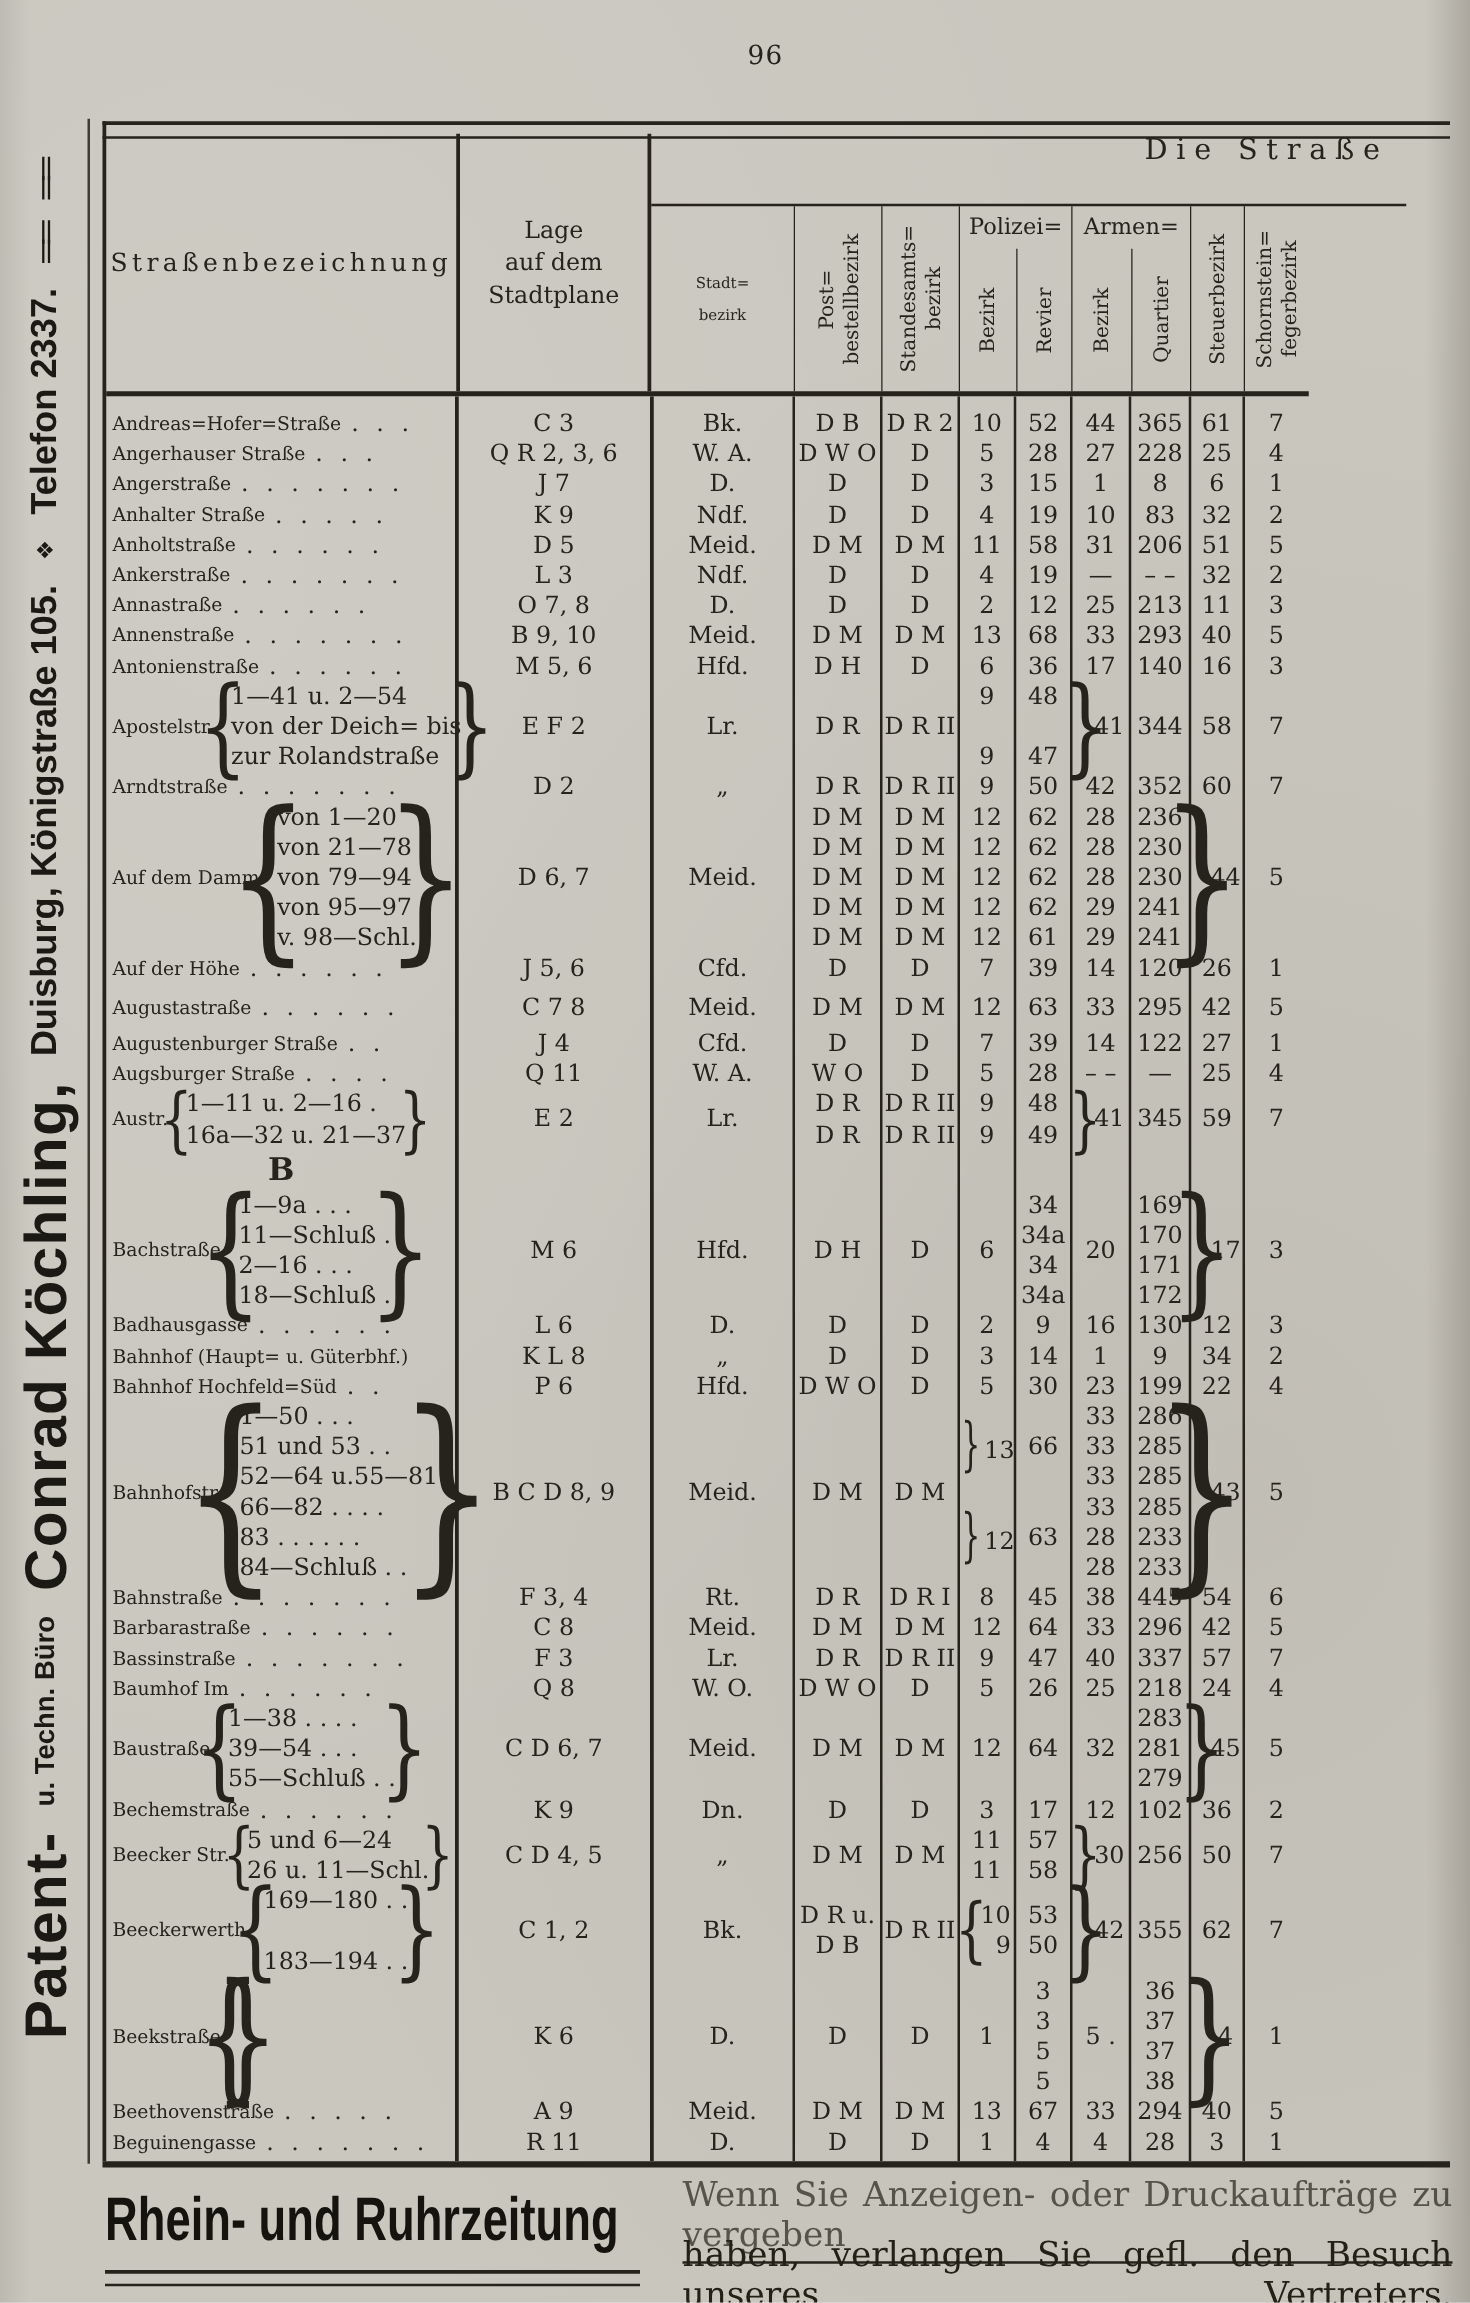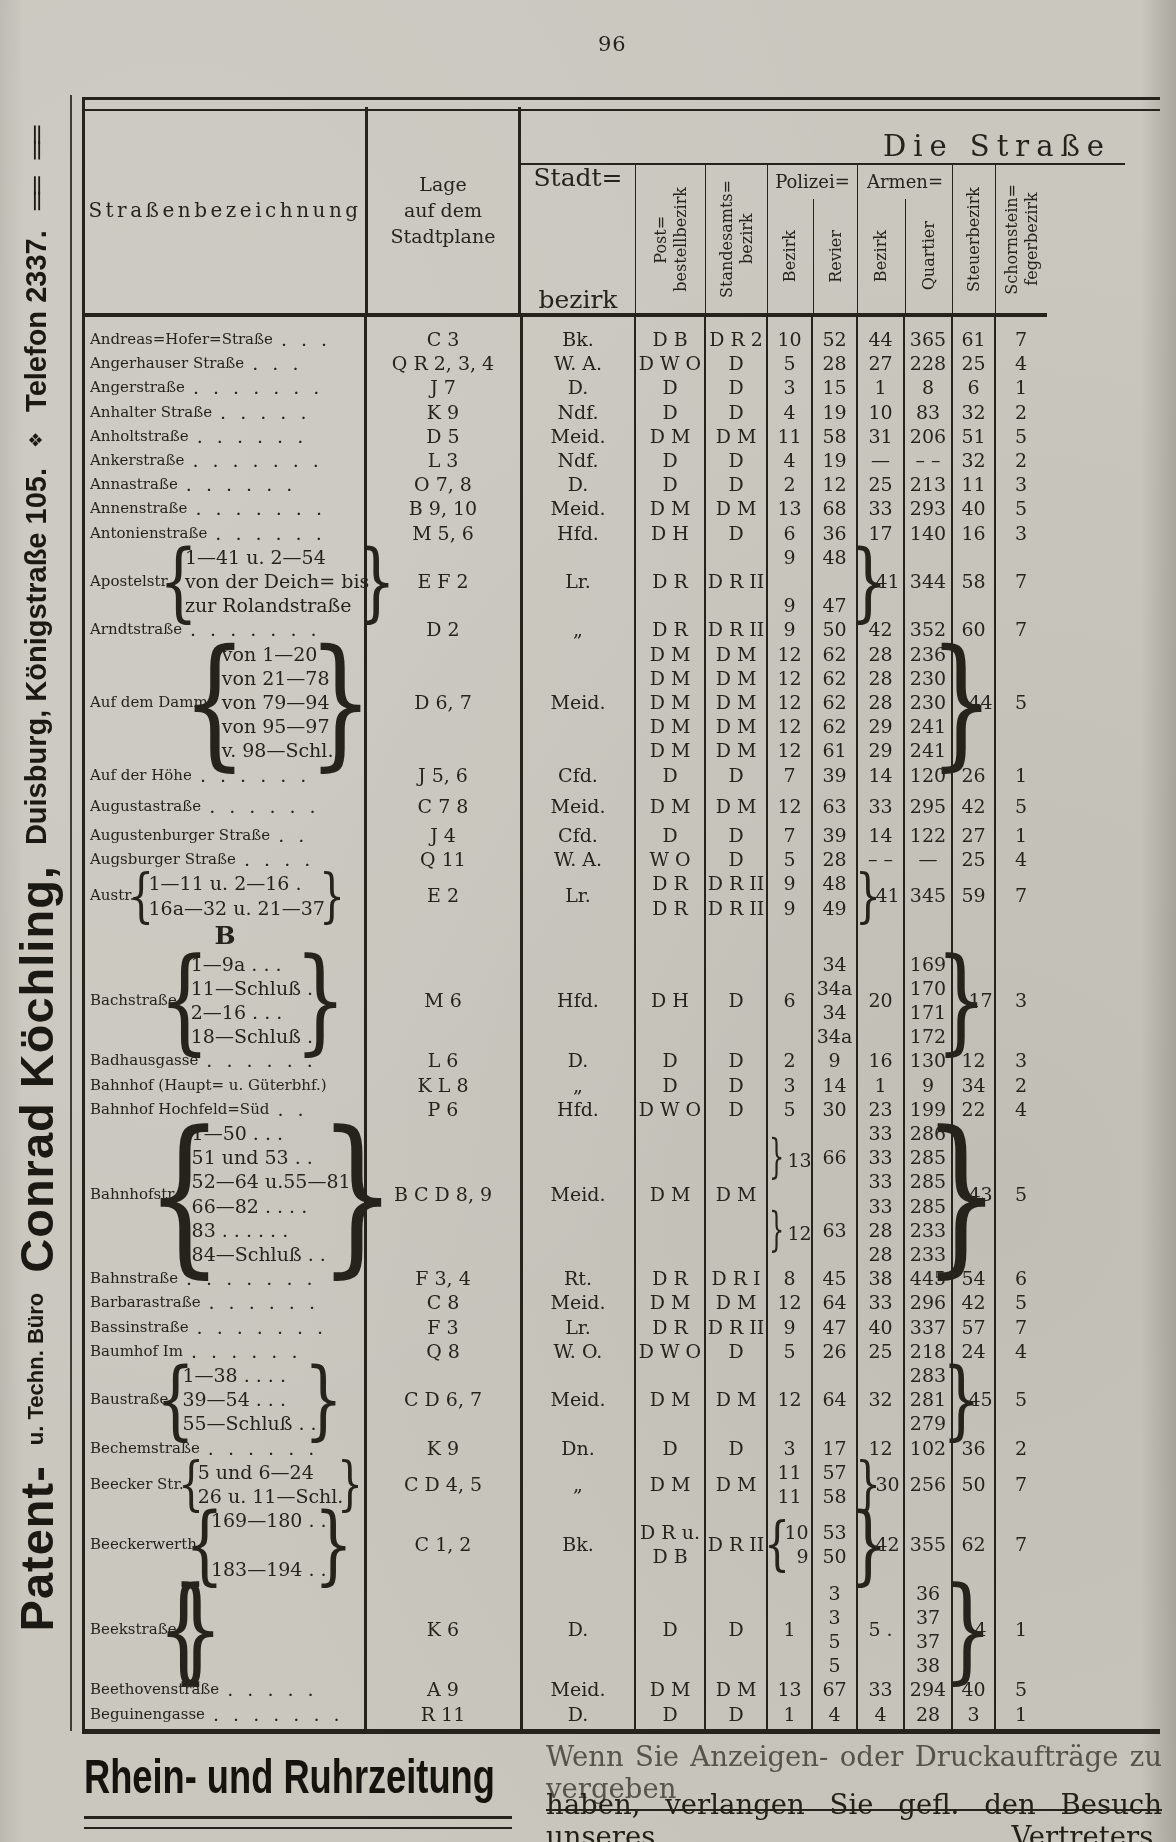--- a/index.html
+++ b/index.html
@@ -29,24 +29,24 @@
   .table-wrap{position:absolute;left:82px;top:97px;width:962px;border-left:3px solid var(--ink);}
   .double-rule{position:absolute;left:-3px;top:0;width:1078px;height:9px;
     border-top:3.5px solid var(--ink);border-bottom:2.5px solid var(--ink);}
   .hgrid{display:grid;margin-top:10px;
     grid-template-columns:280px 156px 114px 70px 62px 90px 95px 43px 52px;
     grid-template-rows:58px 148px;}
   .hc{display:flex;align-items:center;justify-content:center;text-align:center;}
   .name-h{grid-column:1;grid-row:1/3;font-size:20px;letter-spacing:3.5px;}
   .lage-h{grid-column:2;grid-row:1/3;flex-direction:column;font-size:19px;line-height:26px;
     border-left:3px solid var(--ink);border-right:3px solid var(--ink);}
-  .die-band{grid-column:3/10;grid-row:1;display:flex;align-items:flex-end;justify-content:flex-end;
+  .die-band{grid-column:3/10;grid-row:1;display:flex;align-items:flex-start;justify-content:flex-end;
     padding-right:14px;margin-right:-78px;border-bottom:2.2px solid var(--ink);
-    font-size:29px;letter-spacing:7px;}
-  .stadt-h{grid-column:3;grid-row:2;flex-direction:column;font-size:25px;line-height:26px;justify-content:space-between;}
+    font-size:23px;letter-spacing:7px;}
+  .stadt-h{grid-column:3;grid-row:2;flex-direction:column;font-size:12px;line-height:26px;}
   .bl15{border-left:1.6px solid var(--ink);}
   .rot-h{flex-direction:row;}
   .vtext{writing-mode:vertical-rl;transform:rotate(180deg);font-size:16px;line-height:1.25;text-align:center;}
   .vl{display:block;}
   .group-h{display:flex;flex-direction:column;align-items:center;}
   .group-label{text-align:center;font-size:18px;padding-top:6px;height:28px;}
   .group-cols{flex:1;display:grid;}
   .gcols-pol{grid-template-columns:45px 45px;}
   .gcols-arm{grid-template-columns:47px 48px;}
   .gc{display:flex;align-items:center;justify-content:center;}
@@ -226,21 +226,21 @@
           <div class="cell">
             <div class="ln">7</div>
           </div>
         </div>
         <div class="trow">
           <div class="cell c-name">
             <span class="rname">Angerhauser Straße</span>
             <span class="leader">. . .</span>
           </div>
           <div class="cell">
-            <div class="ln">Q R 2, 3, 4</div>
+            <div class="ln">Q R 2, 3, 6</div>
           </div>
           <div class="cell">
             <div class="ln">W. A.</div>
           </div>
           <div class="cell">
             <div class="ln">D W O</div>
           </div>
           <div class="cell">
             <div class="ln">D</div>
           </div>

